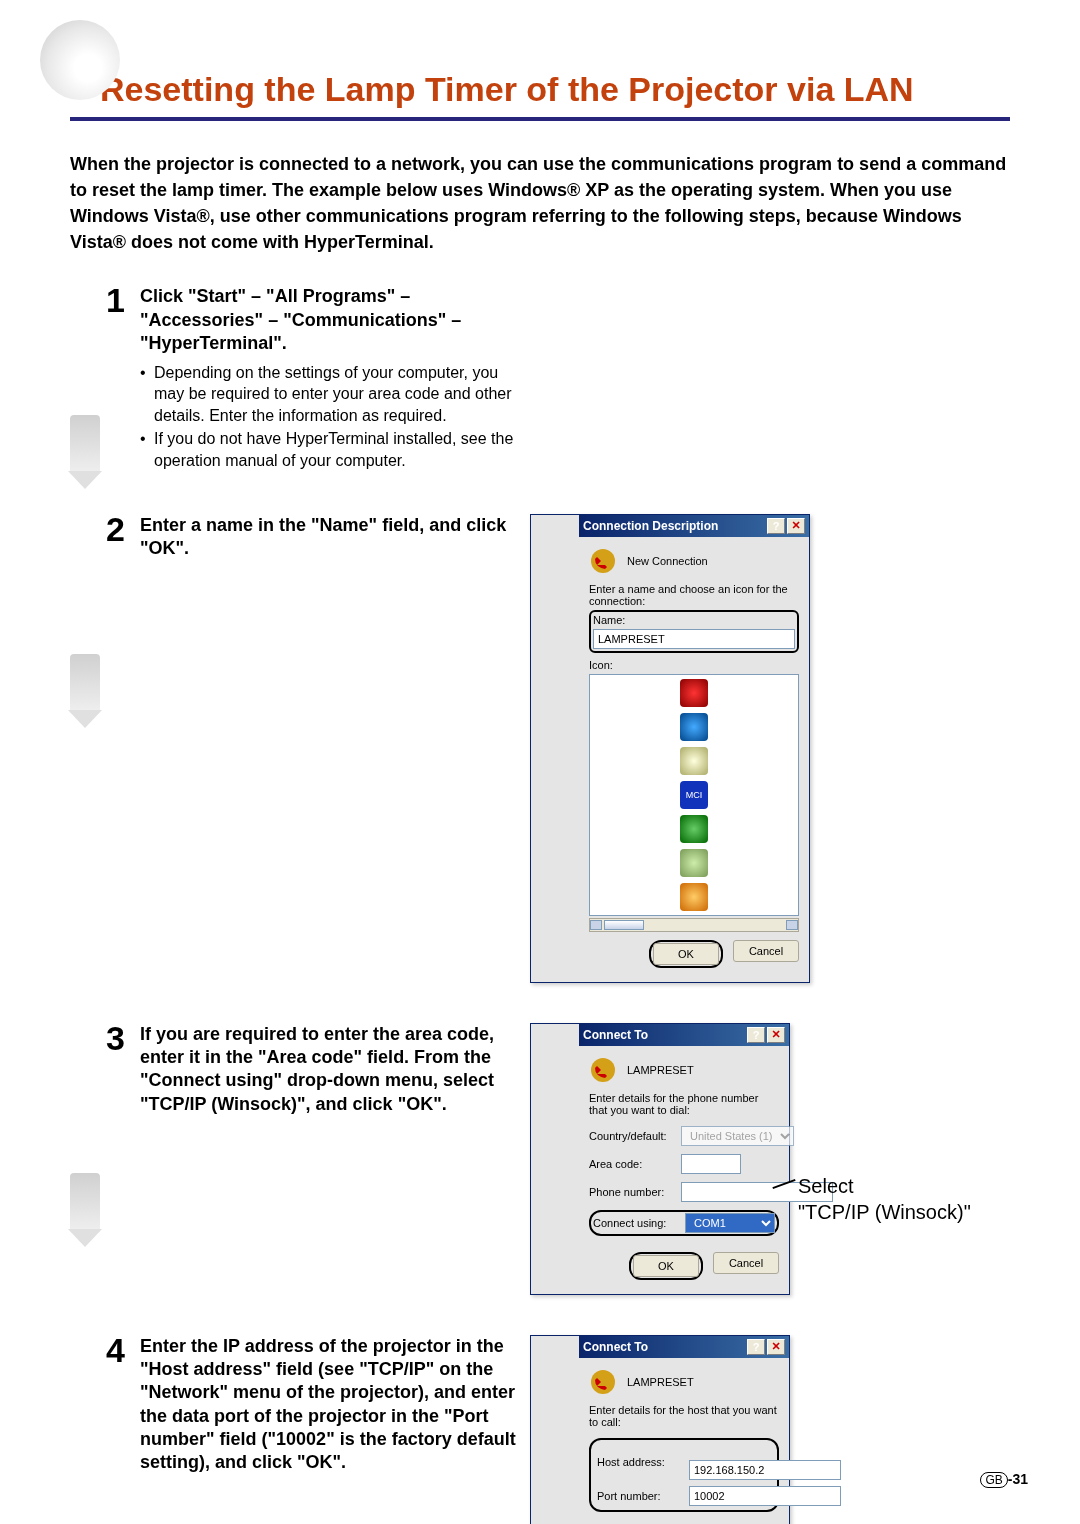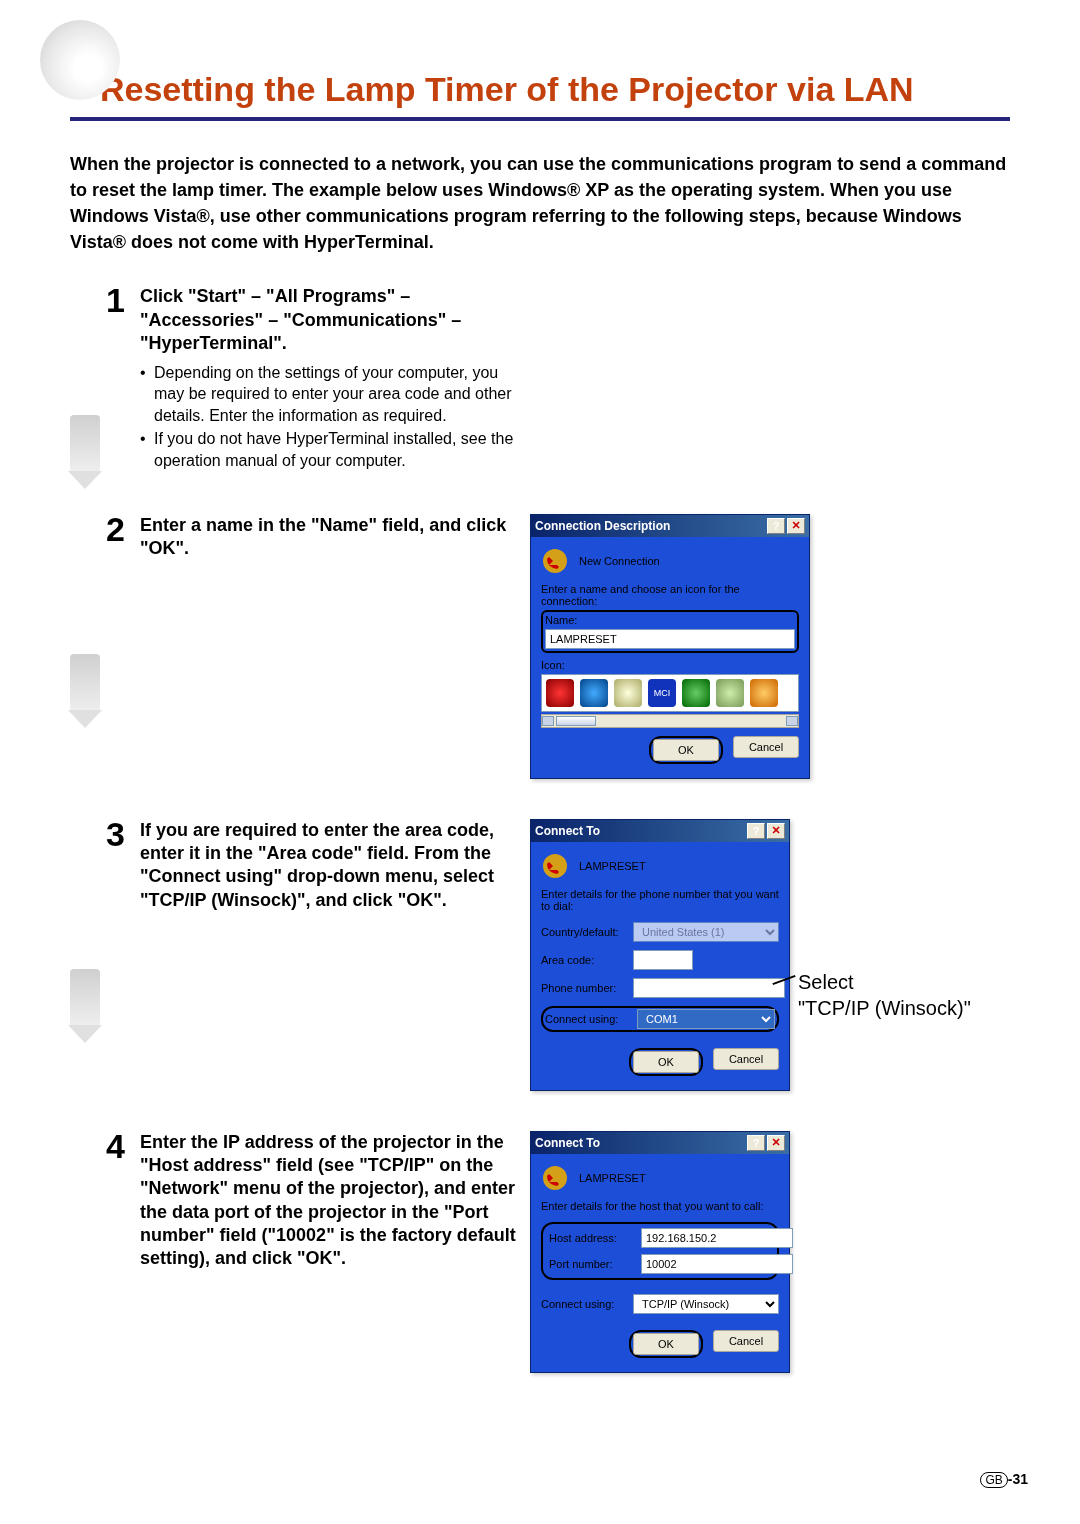--- a/index.html
+++ b/index.html
@@ -102,23 +102,24 @@
   }
   .step-screenshot {
     flex: 1;
     display: flex;
     align-items: flex-start;
     gap: 8px;
   }
   .dialog {
     width: 280px;
     border: 1px solid #0a246a;
-    background: #1d4ed8;
+    background: #e5e5e5;
     font-size: 11px;
     box-shadow: 2px 2px 4px rgba(0,0,0,0.2);
+    padding-left: 48px;
   }
   .dialog-titlebar {
     background: linear-gradient(to right, #0a246a, #3a6ea5);
     color: #fff;
     font-weight: bold;
     padding: 3px 4px;
     display: flex;
     align-items: center;
     justify-content: space-between;
     font-size: 12px;
@@ -152,20 +153,21 @@
     padding: 2px;
   }
   .icon-row {
     display: flex;
     gap: 6px;
     padding: 4px;
     background: #fff;
     border: 1px solid #7f9db9;
     align-items: center;
     overflow: hidden;
+    flex-direction: column;
   }
   .mini-icon {
     width: 28px; height: 28px;
     border-radius: 4px;
     flex-shrink: 0;
   }
   .scroll-bar {
     height: 14px;
     background: #ece9d8;
     border: 1px solid #aca899;
@@ -416,21 +418,21 @@
                 <circle cx="14" cy="14" r="12" fill="#d4a017"></circle>
                 <path d="M8 18 L12 14 L10 12 L8 10 L6 12 Q6 20 16 22 L18 20 L16 18 Z" fill="#c00"></path>
               </svg>
           </span>
           <span>LAMPRESET</span>
         </div>
         <div class="dialog-label-row" style="margin-bottom:10px">Enter details for the host that you want to call:</div>
         <div class="rounded-highlight" style="padding:4px 6px;margin-bottom:8px">
           <div class="dialog-row" style="margin-bottom:6px">
             <span class="label-col">Host address:</span>
-            <input class="dialog-input" style="flex: 1 1 0%;" value="192.168.150.2">
+            <input class="dialog-input" style="flex: 1 1 0%; margin-top: 16px;" value="192.168.150.2">
           </div>
           <div class="dialog-row" style="margin-bottom:0">
             <span class="label-col">Port number:</span>
             <input class="dialog-input" style="flex: 1 1 0%;" value="10002">
           </div>
         </div>
         <div class="dialog-row" style="margin-top:14px">
           <span class="label-col">Connect using:</span>
           <select class="dialog-select" style="flex:1">
             <option>TCP/IP (Winsock)</option>

